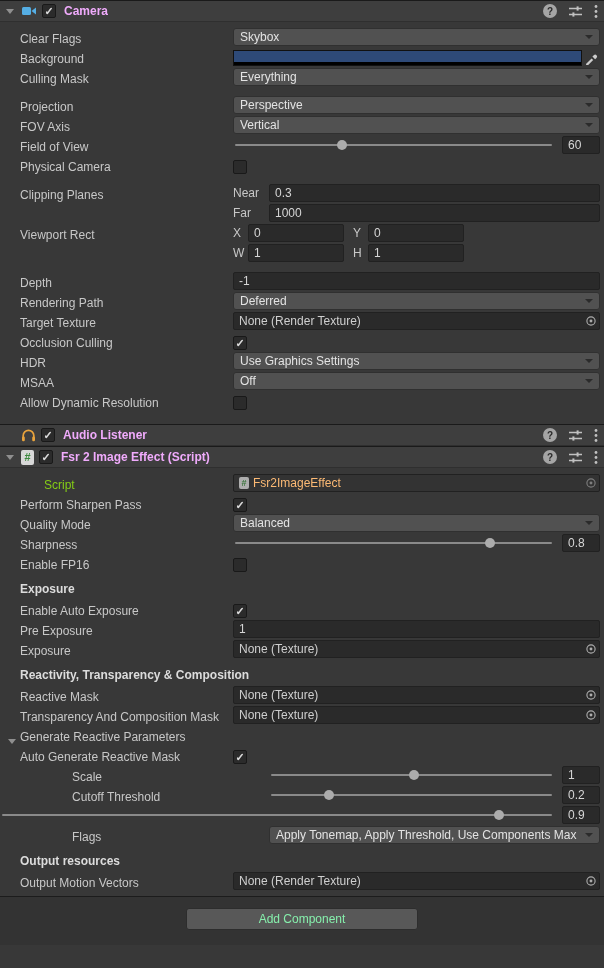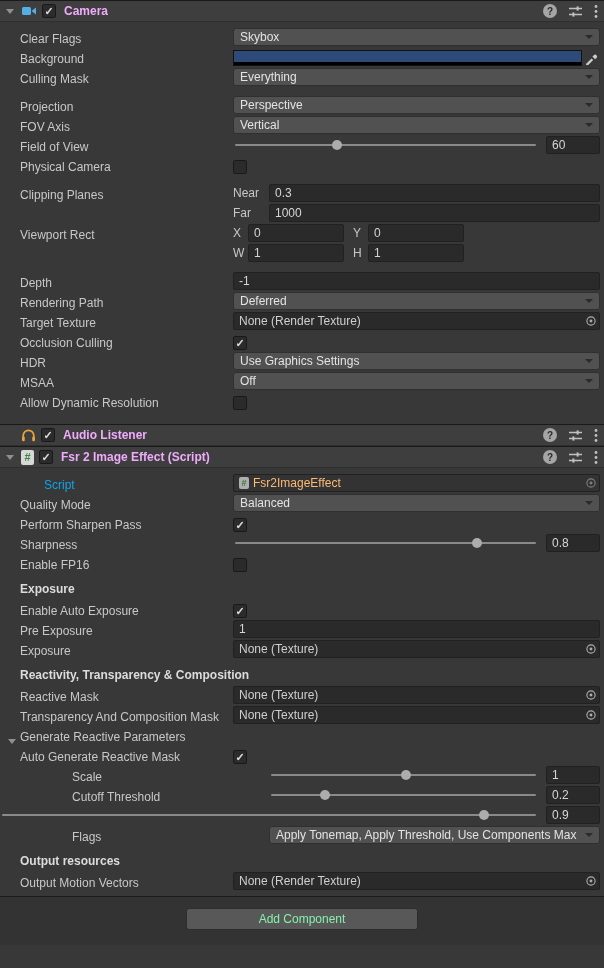--- a/index.html
+++ b/index.html
@@ -38,21 +38,21 @@
     width: 14px; height: 14px; border-radius: 50%; background: #A5A5A5;
     display: flex; align-items: center; justify-content: center;
   }
   .help-icon::after { content: "?"; color: #2B2B2B; font-size: 10px; font-weight: bold; }
 
   
   .body { padding-top: 4px; padding-bottom: 6px; }
   .row { height: 20px; display: flex; align-items: flex-end; padding-right: 4px; }
   .lbl { width: 233px; flex-shrink: 0; padding-left: 20px; white-space: nowrap; overflow: hidden; color: #C8C8C8; }
   .lbl.indent { padding-left: 36px; margin-left: 36px; }
-  .lbl.disabled { color: #0ea5e9; padding-left: 44px; }
+  .lbl.disabled { color: #84cc16; padding-left: 44px; }
   .val { flex: 1; display: flex; align-items: center; min-width: 0; }
   .gap8 { height: 8px; }
   .section-h { height: 18px; display: flex; align-items: center; padding-left: 20px; font-weight: bold; color: #DCDCDC; }
 
   
   .dropdown {
     flex: 1; min-width: 0; height: 18px;
     background: #515151; border: 1px solid #303030; border-radius: 3px;
     display: flex; align-items: center; padding: 0 6px; color: #E3E3E3; cursor: default;
   }
@@ -61,21 +61,21 @@
     width: 0; height: 0; flex-shrink: 0; margin-left: 4px;
     border-left: 4px solid transparent; border-right: 4px solid transparent;
     border-top: 4px solid #2B2B2B;
   }
 
   .tfield {
     height: 18px; background: #2A2A2A; border: 1px solid #212121; border-radius: 2px;
     color: #D6D6D6; font: inherit; padding: 0 5px; outline: none; min-width: 0;
   }
   .tfield.full { flex: 1; }
-  .numfield { width: 54px; flex-shrink: 0; }
+  .numfield { width: 38px; flex-shrink: 0; }
 
   .objfield {
     flex: 1; min-width: 0; height: 18px;
     background: #2A2A2A; border: 1px solid #212121; border-radius: 2px;
     display: flex; align-items: center; padding-left: 5px; color: #CFCFCF;
   }
   .objfield.disabled { background: #333333; color: #fdba74; }
   .obj-text { flex: 1; white-space: nowrap; overflow: hidden; }
   .obj-picker {
     width: 17px; height: 16px; flex-shrink: 0;
@@ -401,33 +401,33 @@
             <svg width="12" height="12" viewBox="0 0 14 14">
                   <circle cx="7" cy="7" r="4.8" fill="none" stroke="#7E7E7E" stroke-width="1.3"></circle>
                   <circle cx="7" cy="7" r="1.7" fill="#7E7E7E"></circle>
                 </svg>
           </span>
         </div>
           </div>
       </div>
 
       <div class="row">
+        <span class="lbl">Perform Sharpen Pass</span>
+        <div class="val">
+            <span class="checkbox checked"></span>
+          </div>
+      </div>
+
+      <div class="row">
         <span class="lbl">Quality Mode</span>
         <div class="val">
             <div class="dropdown">
           <span class="dd-text">Balanced</span>
           <span class="dd-arrow"></span>
         </div>
-          </div>
-      </div>
-
-      <div class="row">
-        <span class="lbl">Perform Sharpen Pass</span>
-        <div class="val">
-            <span class="checkbox checked"></span>
           </div>
       </div>
 
       <div class="row">
         <span class="lbl">Sharpness</span>
         <div class="val">
           <div class="slider">
             <div class="track"></div>
             <div class="knob" style="left:80%"></div>
           </div>

